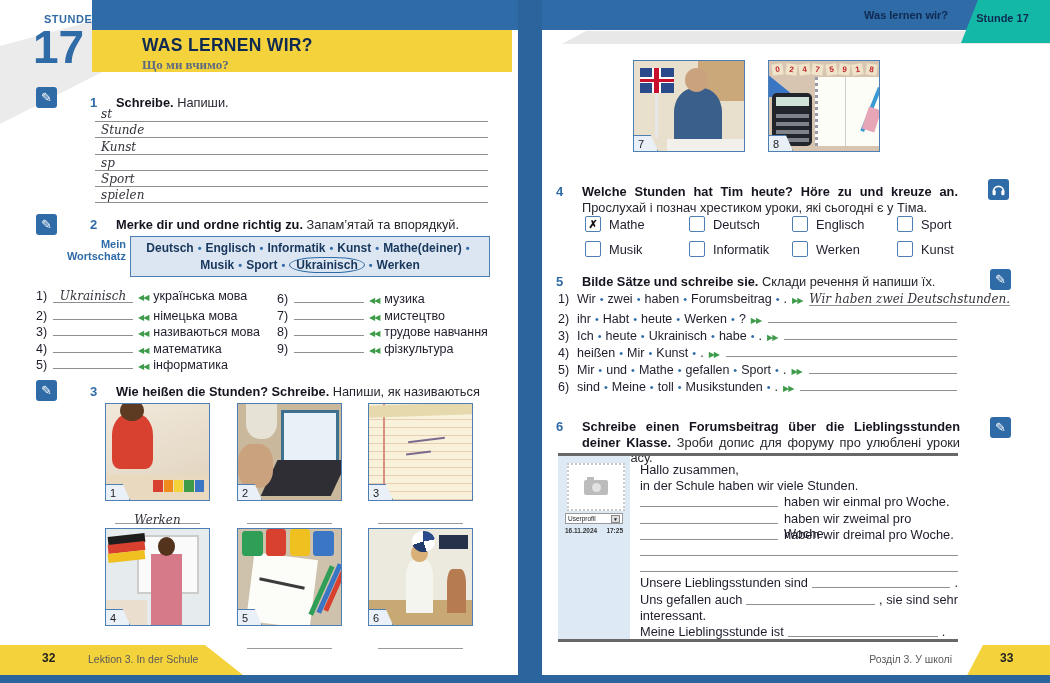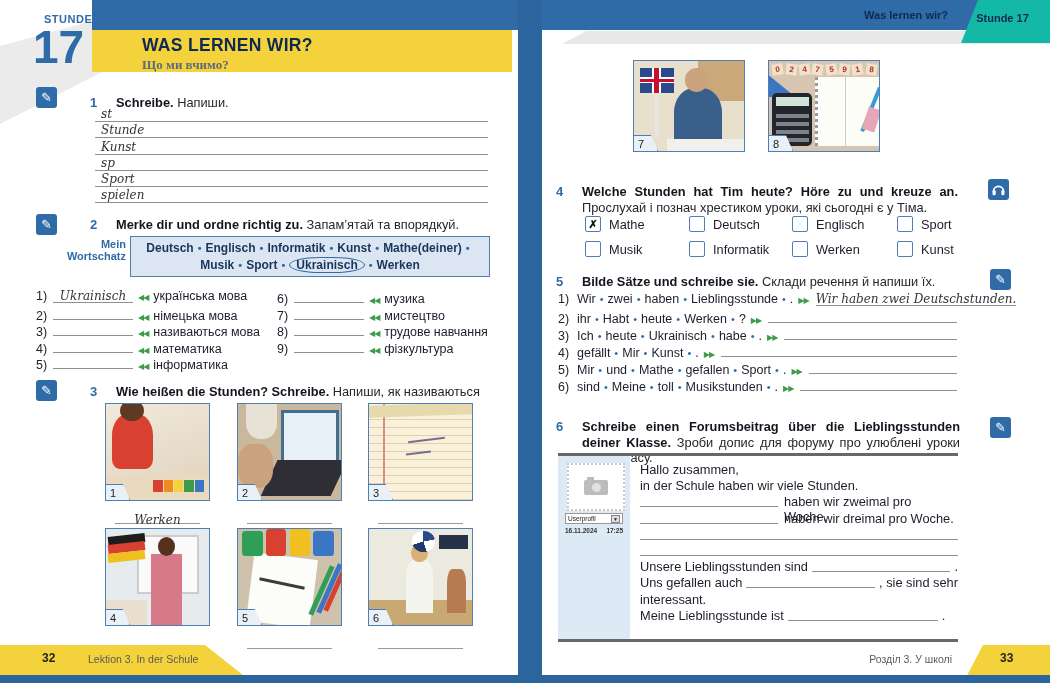--- a/index.html
+++ b/index.html
@@ -434,39 +434,39 @@
       </div>
     </div>
 
   <div class="ex-head" style="left:556px;top:274px;width:402px">
     <span class="ex-num">5</span>
     <span class="ex-tit"><b>Bilde Sätze und schreibe sie.</b> <span class="uk">Склади речення й напиши їх.</span></span>
   </div>
   <div class="abs" id="ex5-list">
       <div class="s-row">
         <span class="n">1)</span>
-        <span><span>Wir</span><span class="bullet">•</span><span>zwei</span><span class="bullet">•</span><span>haben</span><span class="bullet">•</span><span>Lieblingsstunde</span><span class="bullet">•</span><span>.</span></span>
+        <span><span>Wir</span><span class="bullet">•</span><span>zwei</span><span class="bullet">•</span><span>haben</span><span class="bullet">•</span><span>Forumsbeitrag</span><span class="bullet">•</span><span>.</span></span>
         <span class="chev">▶▶</span>
         <span class="ans"><span class="hand">Wir haben zwei Deutschstunden.</span></span>
       </div>
       <div class="s-row">
         <span class="n">2)</span>
         <span><span>ihr</span><span class="bullet">•</span><span>Habt</span><span class="bullet">•</span><span>heute</span><span class="bullet">•</span><span>Werken</span><span class="bullet">•</span><span>?</span></span>
         <span class="chev">▶▶</span>
         <span class="ans"></span>
       </div>
       <div class="s-row">
         <span class="n">3)</span>
         <span><span>Ich</span><span class="bullet">•</span><span>heute</span><span class="bullet">•</span><span>Ukrainisch</span><span class="bullet">•</span><span>habe</span><span class="bullet">•</span><span>.</span></span>
         <span class="chev">▶▶</span>
         <span class="ans"></span>
       </div>
       <div class="s-row">
         <span class="n">4)</span>
-        <span><span>gefällt</span><span class="bullet">•</span><span>Mir</span><span class="bullet">•</span><span>Kunst</span><span class="bullet">•</span><span>.</span></span>
+        <span><span>heißen</span><span class="bullet">•</span><span>Mir</span><span class="bullet">•</span><span>Kunst</span><span class="bullet">•</span><span>.</span></span>
         <span class="chev">▶▶</span>
         <span class="ans"></span>
       </div>
       <div class="s-row">
         <span class="n">5)</span>
         <span><span>Mir</span><span class="bullet">•</span><span>und</span><span class="bullet">•</span><span>Mathe</span><span class="bullet">•</span><span>gefallen</span><span class="bullet">•</span><span>Sport</span><span class="bullet">•</span><span>.</span></span>
         <span class="chev">▶▶</span>
         <span class="ans"></span>
       </div>
       <div class="s-row">
@@ -497,20 +497,24 @@
   </div>
   <div class="abs" id="forum-lines">
       <div class="f-row">
         <span>Hallo zusammen,</span>
       </div>
       <div class="f-row">
         <span>in der Schule haben wir viele Stunden.</span>
       </div>
       <div class="f-row">
         <span class="lead-blank"></span>
+        <span>haben wir einmal pro Woche.</span>
+      </div>
+      <div class="f-row">
+        <span class="lead-blank"></span>
         <span>haben wir zweimal pro Woche.</span>
       </div>
       <div class="f-row">
         <span class="lead-blank"></span>
         <span>haben wir dreimal pro Woche.</span>
       </div>
       <div class="f-row">
         <span class="full-blank"></span>
       </div>
       <div class="f-row">

